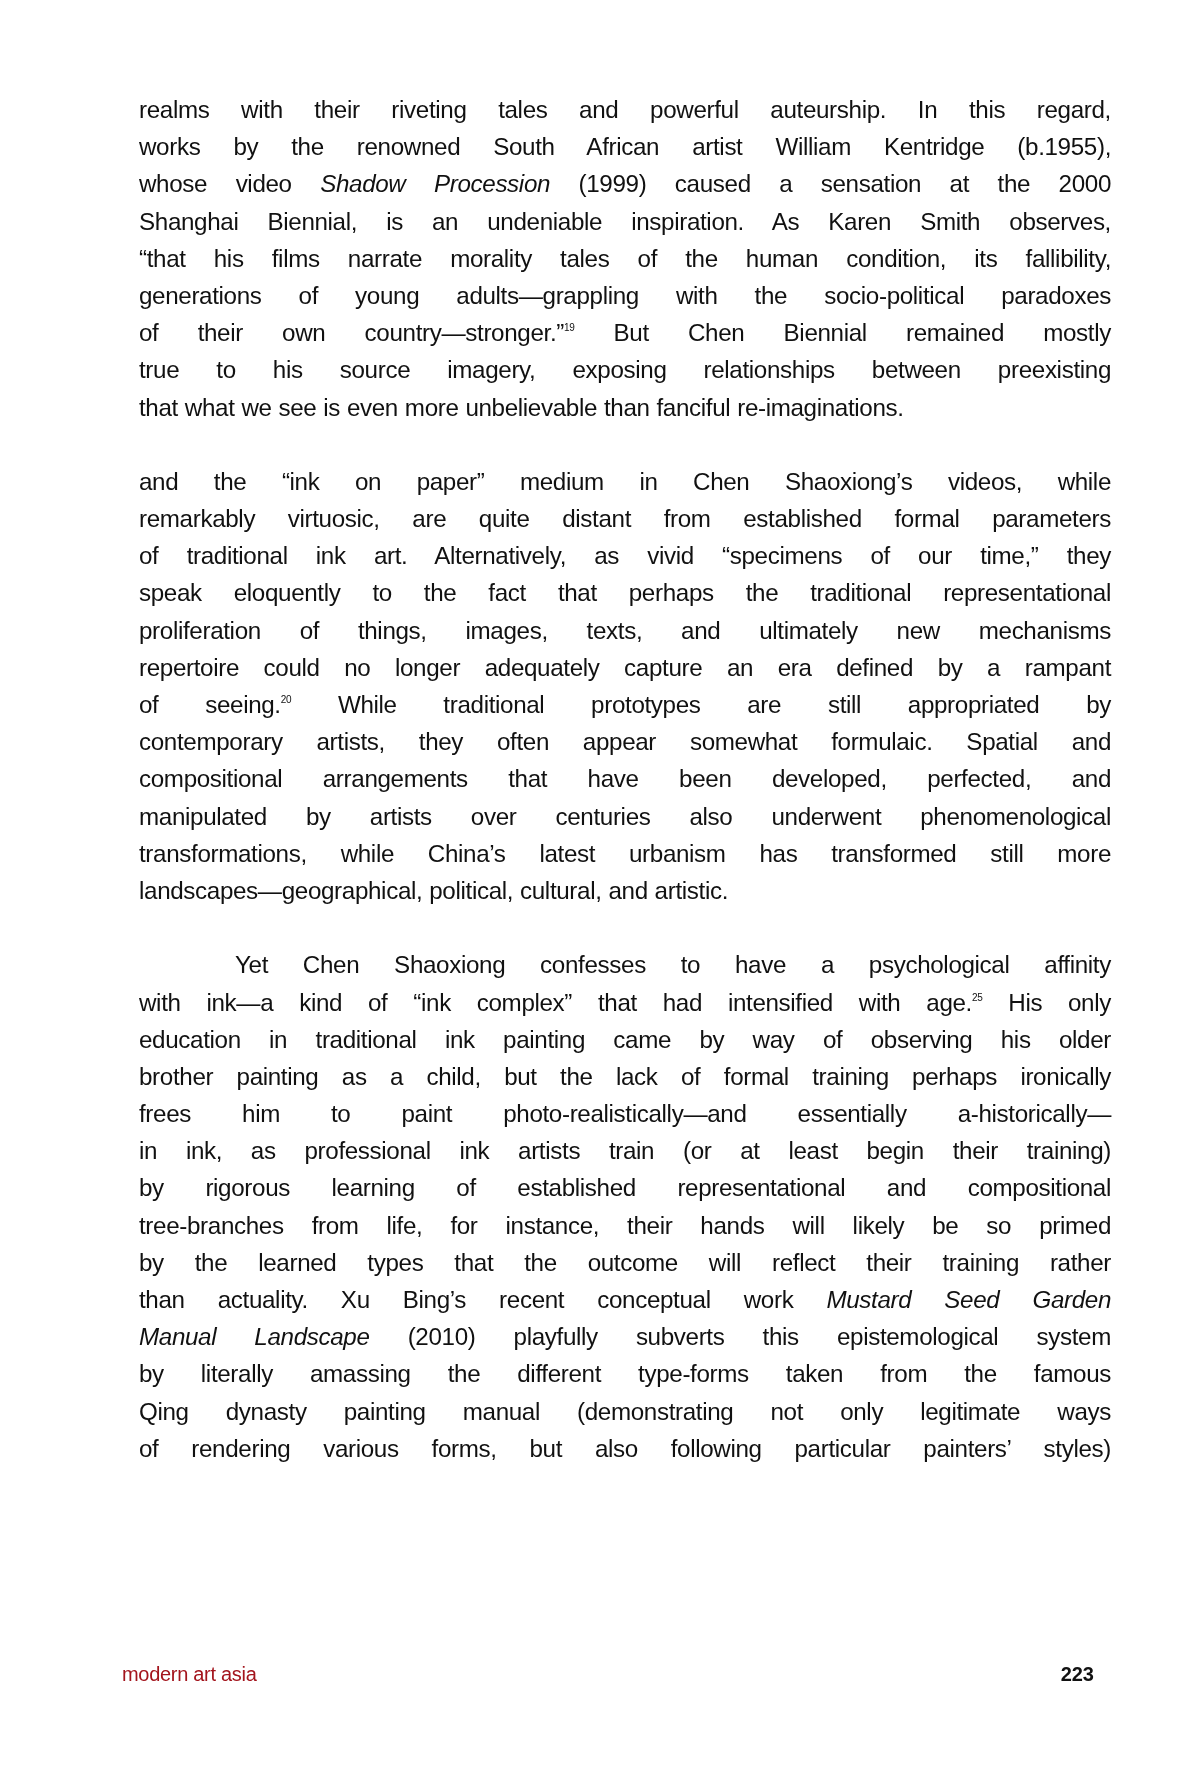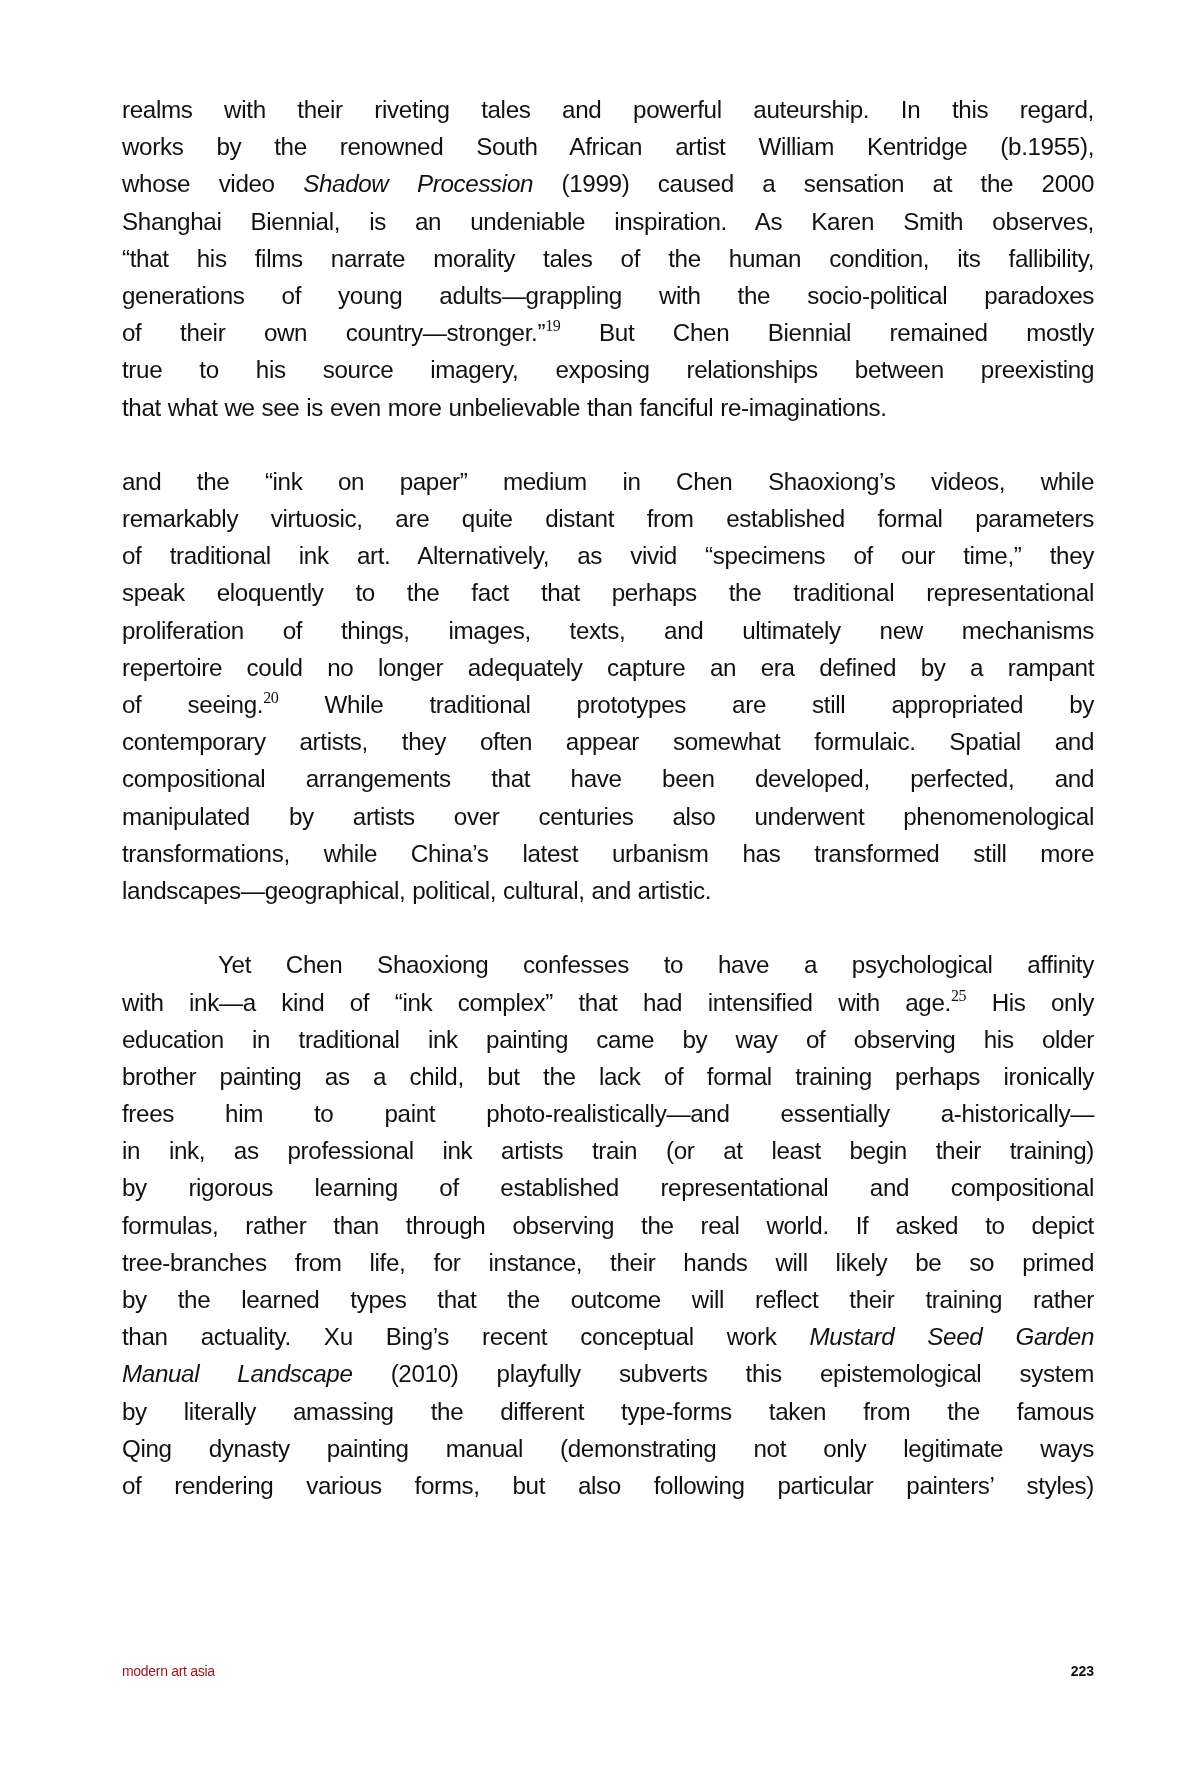--- a/index.html
+++ b/index.html
@@ -1,30 +1,30 @@
 <!DOCTYPE html>
 <html><head>
   <meta charset="utf-8">
   <style>
     html, body { margin: 0; padding: 0; background: #ffffff; }
     body { width: 1193px; height: 1791px; position: relative; overflow: hidden; }
     .page {
-      position: absolute; left: 122px; top: 91px; width: 972px;
+      position: absolute; left: 139px; top: 91px; width: 972px;
       font-family: "Liberation Sans", sans-serif;
       font-size: 24.2px; line-height: 37.2px; color: #111111;
       letter-spacing: -0.35px; word-spacing: 0.5px;
     }
     .para { margin: 0; text-align: justify; text-align-last: left; }
     .para + .para { margin-top: 37.2px; }
     .para .line { display: block; text-align: justify; text-align-last: justify; height: 37.2px; white-space: nowrap; }
     .para .line.last { text-align-last: left; }
     .ital { font-style: italic; }
-    sup { font-size: 16px; line-height: 0; vertical-align: 10px; font-family: Liberation Serif, serif; }
+    sup { font-size: 10px; line-height: 0; vertical-align: 10px; }
     .footer { position: absolute; left: 122px; top: 1663px; width: 972px; height: 34px;
-      font-family: "Liberation Sans", sans-serif; font-size: 14px; }
+      font-family: "Liberation Sans", sans-serif; font-size: 20px; }
     .footer-left { position: absolute; left: 0; top: 0; color: #a3141c; letter-spacing: -0.3px; }
     .footer-right { position: absolute; right: 0; top: 0; color: #111111; font-weight: bold; text-align: right; }
   </style>
 </head>
 <body>
 
 <div class="page" id="article-body">
     <div class="para">
       <span class="line"><span>realms with their riveting tales and powerful auteurship. In this regard,</span></span>
       <span class="line"><span>works by the renowned South African artist William Kentridge (b.1955),</span></span>
@@ -51,21 +51,20 @@
       <span class="line last"><span>landscapes—geographical, political, cultural, and artistic.</span></span>
     </div>
     <div class="para">
       <span class="line" style="text-indent: 96px;"><span>Yet Chen Shaoxiong confesses to have a psychological affinity</span></span>
       <span class="line"><span>with ink—a kind of “ink complex” that had intensified with age.</span><sup>25</sup><span> His only</span></span>
       <span class="line"><span>education in traditional ink painting came by way of observing his older</span></span>
       <span class="line"><span>brother painting as a child, but the lack of formal training perhaps ironically</span></span>
       <span class="line"><span>frees him to paint photo-realistically—and essentially a-historically—</span></span>
       <span class="line"><span>in ink, as professional ink artists train (or at least begin their training)</span></span>
       <span class="line"><span>by rigorous learning of established representational and compositional</span></span>
-      <span class="line"><span>formulas, rather than through observing the real world. If asked to depict</span></span>
       <span class="line"><span>tree-branches from life, for instance, their hands will likely be so primed</span></span>
       <span class="line"><span>by the learned types that the outcome will reflect their training rather</span></span>
       <span class="line"><span>than actuality. Xu Bing’s recent conceptual work </span><span class="ital">Mustard Seed Garden</span></span>
       <span class="line"><span class="ital">Manual Landscape</span><span> (2010) playfully subverts this epistemological system</span></span>
       <span class="line"><span>by literally amassing the different type-forms taken from the famous</span></span>
       <span class="line"><span>Qing dynasty painting manual (demonstrating not only legitimate ways</span></span>
       <span class="line"><span>of rendering various forms, but also following particular painters’ styles)</span></span>
     </div>
   </div>
 

